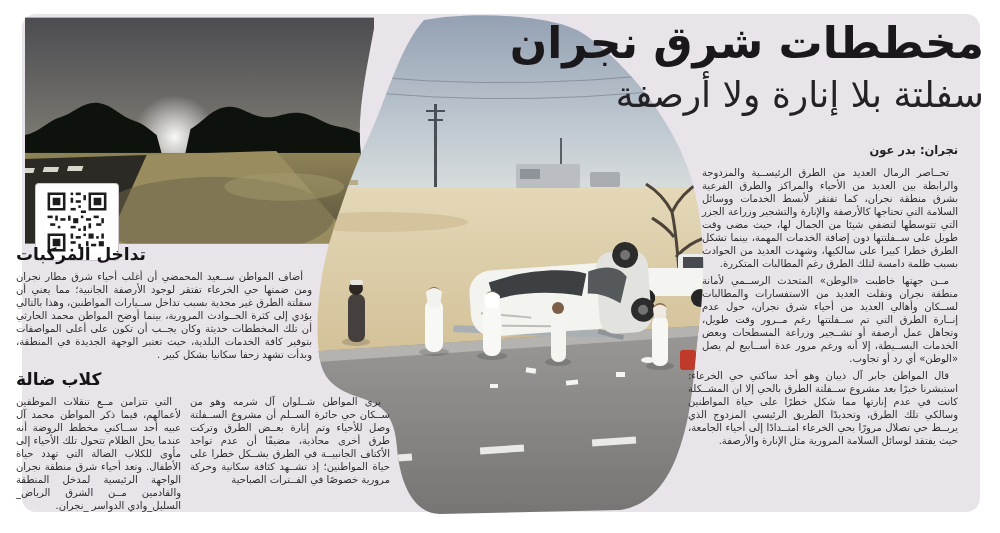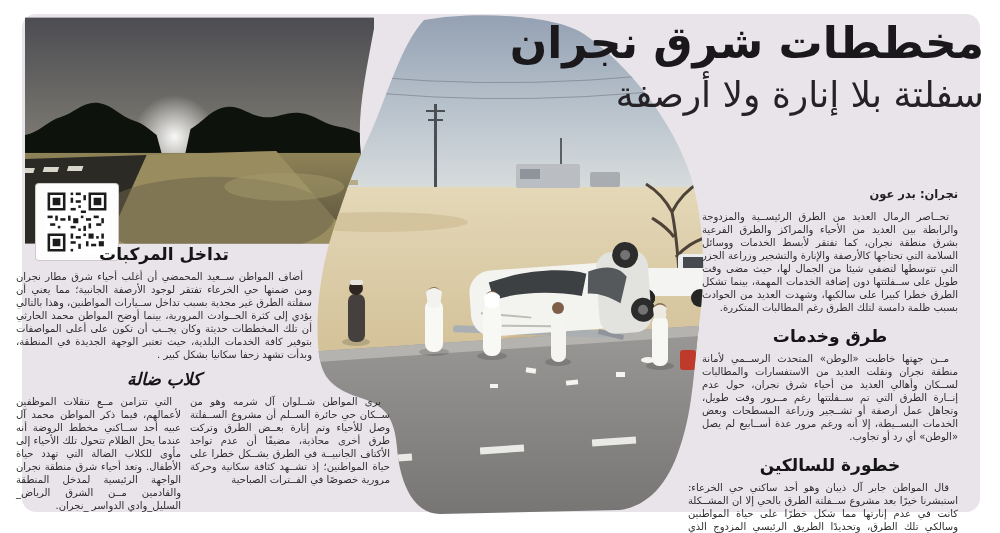--- a/index.html
+++ b/index.html
@@ -7,24 +7,24 @@
         font-family:"DejaVu Sans","Liberation Sans",sans-serif;}
   .bg{position:absolute;left:22px;top:14px;width:958px;height:498px;background:#e8e4e9;border-radius:14px;}
   .photo-night{position:absolute;left:25px;top:17px;width:349px;height:227px;}
   .photo-main{position:absolute;left:228px;top:12px;width:500px;height:505px;}
   .qr-box{position:absolute;left:36px;top:184px;width:82px;height:76px;background:#fdfdfd;
           border-radius:3px;box-shadow:0 0 0 1px #cfc9ce;display:flex;align-items:center;justify-content:center;}
   .headline{position:absolute;right:16px;top:20px;width:620px;text-align:right;direction:rtl;z-index:6;}
   .headline .l1{font-size:44px;line-height:1.04;font-weight:bold;color:#1a181b;}
   .headline .l2{font-size:36px;line-height:1.1;font-weight:400;color:#242225;margin-top:9px;}
   .col-right{position:absolute;right:42px;top:143px;width:256px;direction:rtl;z-index:5;}
-  .byline{font-size:11.5px;font-weight:bold;color:#211f22;margin-bottom:9px;text-align:right;margin-top:44px;}
+  .byline{font-size:11.5px;font-weight:bold;color:#211f22;margin-bottom:9px;text-align:right;}
   .body-p{font-size:10px;line-height:1.3;color:#2f2c2e;text-align:justify;text-align-last:right;
           text-indent:9px;margin:0 0 4px 0;}
-  .sec-h{font-size:17px;font-weight:bold;color:#161416;margin:12px 0 6px 0;text-align:center;}
+  .sec-h{font-size:17px;font-weight:bold;color:#161416;margin:12px 0 6px 0;text-align:left;}
   .col-left{position:absolute;left:16px;top:244px;width:296px;direction:rtl;z-index:5;}
   .dogs-row{display:flex;gap:9px;width:374px;margin-right:-78px;}
   .dogs-row .c1{width:200px;}
   .dogs-row .c2{width:165px;}
 </style>
 </head>
 <body>
 
 <div class="page">
   <div class="bg"></div>
@@ -234,28 +234,26 @@
   </div>
 
   <div class="headline" dir="rtl">
     <div class="l1">مخططات شرق نجران</div>
     <div class="l2">سفلتة بلا إنارة ولا أرصفة</div>
   </div>
 
   <div class="col-right" dir="rtl">
     <div class="byline">نجران: بدر عون</div>
     <p class="body-p">تحــاصر الرمال العديد من الطرق الرئيســية والمزدوجة والرابطة بين العديد من الأحياء والمراكز والطرق الفرعية بشرق منطقة نجران، كما تفتقر لأبسط الخدمات ووسائل السلامة التي تحتاجها كالأرصفة والإنارة والتشجير وزراعة الجزر التي تتوسطها لتضفي شيئا من الجمال لها، حيث مضى وقت طويل على ســفلتتها دون إضافة الخدمات المهمة، بينما تشكل الطرق خطرا كبيرا على سالكيها، وشهدت العديد من الحوادث بسبب ظلمة دامسة لتلك الطرق رغم المطالبات المتكررة.</p>
-    <div class="sec-h">طرق وخدمات</div>
     <p class="body-p">مــن جهتها خاطبت «الوطن» المتحدث الرســمي لأمانة منطقة نجران ونقلت العديد من الاستفسارات والمطالبات لســكان وأهالي العديد من أحياء شرق نجران، حول عدم إنــارة الطرق التي تم ســفلتتها رغم مــرور وقت طويل، وتجاهل عمل أرصفة أو تشــجير وزراعة المسطحات وبعض الخدمات البســيطة، إلا أنه ورغم مرور عدة أســابيع لم يصل «الوطن» أي رد أو تجاوب.</p>
-    <div class="sec-h">خطورة للسالكين</div>
     <p class="body-p" style="margin-left:-14px;">قال المواطن جابر آل ذيبان وهو أحد ساكني حي الخرعاء: استبشرنا خيرًا بعد مشروع ســفلتة الطرق بالحي إلا ان المشــكلة كانت في عدم إنارتها مما شكل خطرًا على حياة المواطنين وسالكي تلك الطرق، وتحديدًا الطريق الرئيسي المزدوج الذي يربــط حي تصلال مرورًا بحي الخرعاء امتــدادًا إلى أحياء الجامعة، حيث يفتقد لوسائل السلامة المرورية مثل الإنارة والأرصفة.</p>
   </div>
 
   <div class="col-left" dir="rtl">
     <div class="sec-h" style="margin-top:0;">تداخل المركبات</div>
     <p class="body-p">أضاف المواطن ســعيد المحمضي أن أغلب أحياء شرق مطار نجران ومن ضمنها حي الخرعاء تفتقر لوجود الأرصفة الجانبية؛ مما يعني أن سفلتة الطرق غير مجدية بسبب تداخل ســيارات المواطنين، وهذا بالتالي يؤدي إلى كثرة الحــوادث المرورية، بينما أوضح المواطن محمد الحارثي أن تلك المخططات حديثة وكان يجــب أن تكون على أعلى المواصفات بتوفير كافة الخدمات البلدية، حيث تعتبر الوجهة الجديدة في المنطقة، وبدأت تشهد زحفا سكانيا بشكل كبير .</p>
-    <div class="sec-h" style="margin-top:8px;font-style:italic;">كلاب ضالة</div>
+    <div class="sec-h" style="margin-top:8px;">كلاب ضالة</div>
     <div class="dogs-row">
       <p class="body-p c1">يرى المواطن شــلوان آل شرمه وهو من ســكان حي حائرة الســلم أن مشروع الســفلتة وصل للأحياء وتم إنارة بعــض الطرق وتركت طرق أخرى محاذية، مضيفًا أن عدم تواجد الأكتاف الجانبيــة في الطرق يشــكل خطرا على حياة المواطنين؛ إذ تشــهد كثافة سكانية وحركة مرورية خصوصًا في الفــترات الصباحية</p>
       <p class="body-p c2">التي تتزامن مــع تنقلات الموظفين لأعمالهم، فيما ذكر المواطن محمد آل عبيه أحد ســاكني مخطط الروضة أنه عندما يحل الظلام تتحول تلك الأحياء إلى مأوى للكلاب الضالة التي تهدد حياة الأطفال. وتعد أحياء شرق منطقة نجران الواجهة الرئيسية لمدخل المنطقة والقادمين مــن الشرق الرياض_ السليل_وادي الدواسر _نجران.</p>
     </div>
   </div>
 </div>
 
 </body></html>

